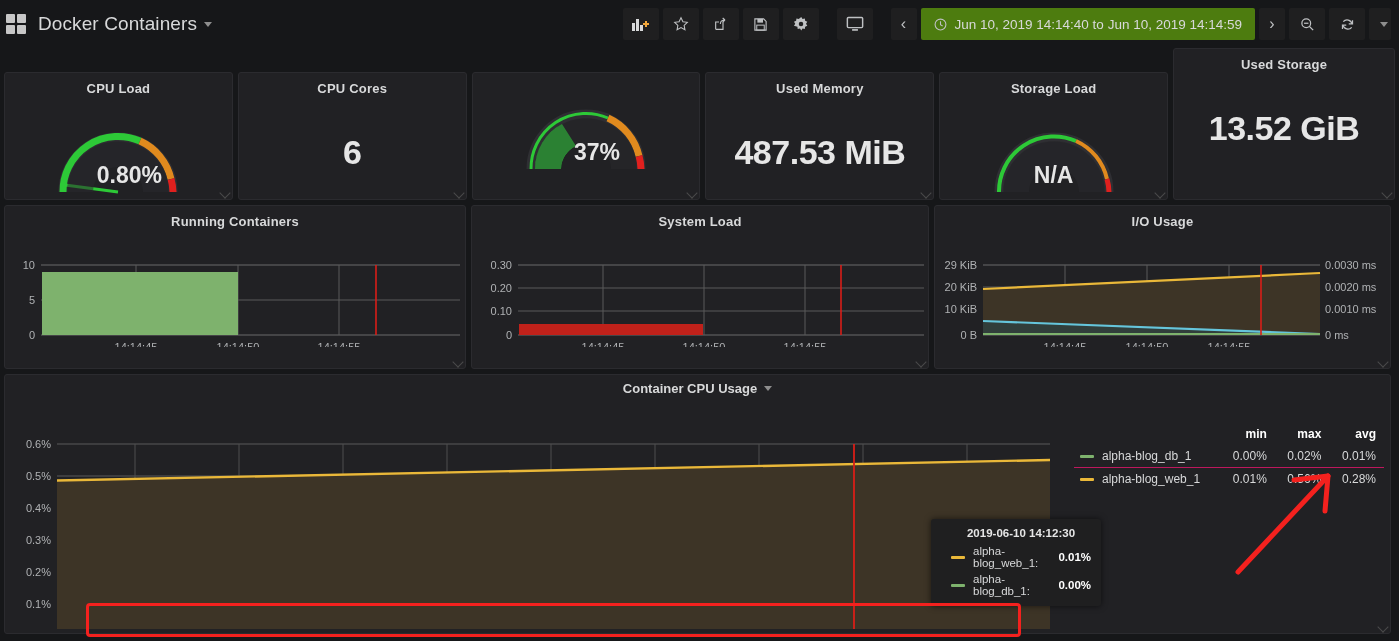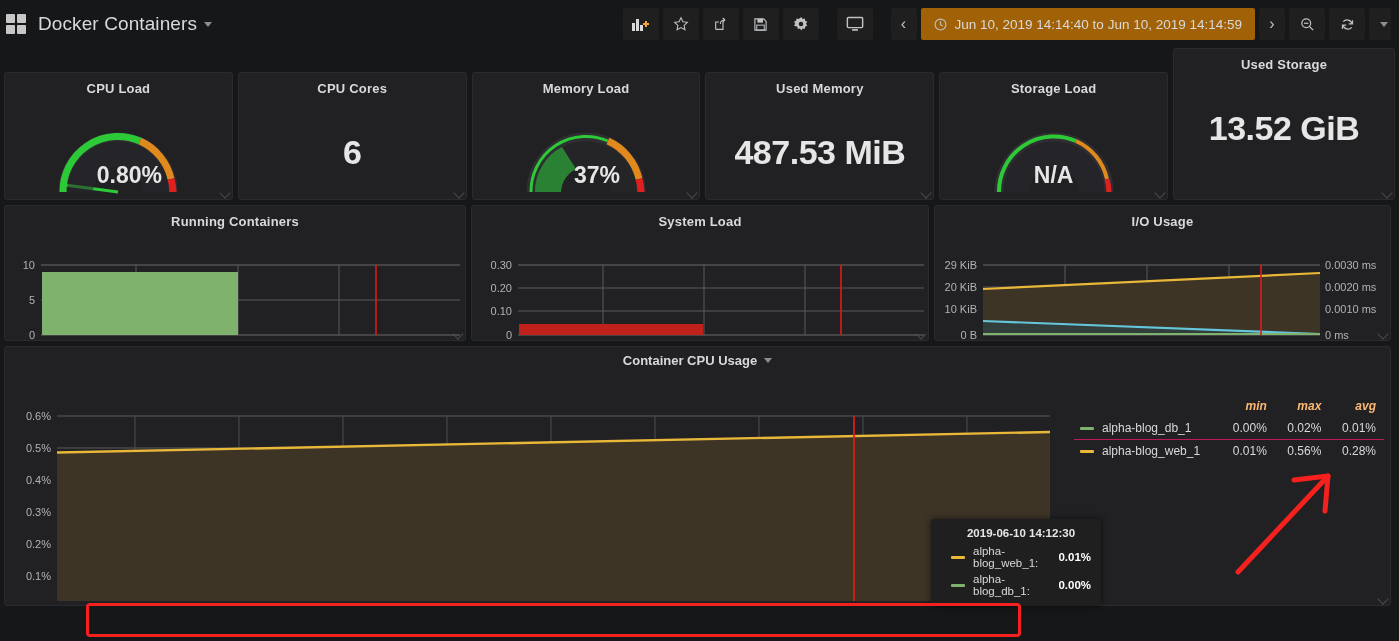--- a/index.html
+++ b/index.html
@@ -27,21 +27,21 @@
   #nav-right { display: flex; align-items: center; gap: 4px; }
   .nav-btn {
     width: 36px; height: 32px; background: #1f1f20;
     border: none; border-radius: 2px;
     display: flex; align-items: center; justify-content: center;
     color: #9da0a3; cursor: pointer;
   }
   .nav-btn svg { display:block; }
   .nav-gap { width: 10px; }
   #timepicker {
-    display: flex; align-items: center; background: #a16207;
+    display: flex; align-items: center; background: #4d7c0f;
     height: 32px; border-radius: 2px; padding: 0 13px; gap: 8px;
     color: #d8d9da; font-size: 13.5px; cursor: pointer;
   }
   .arrow-btn {
     width: 26px; height: 32px; background: #1f1f20; border-radius: 2px;
     display:flex;align-items:center;justify-content:center; color:#bfc1c3;
     font-size: 16px; cursor: pointer;
   }
   .refresh-caret { width: 22px; height: 32px; display:flex;align-items:center;justify-content:center;background:#1f1f20;border-radius:2px;cursor:pointer;}
 
@@ -67,37 +67,36 @@
   .g-sm { width: 233px; margin-top: 24px; }
   .gauge-wrap { display:flex;align-items:center;justify-content:center;height:112px;position:relative; }
   .bigval { font-size: 34px; font-weight: bold; color: #e6e6e6; letter-spacing: -.5px; }
   .gauge-val {
     position: absolute; left: 0; right: 0; top: 66px; text-align: center;
     font-size: 23px; font-weight: bold; color: #e6e6e6;
   }
   .gauge-val.offset { padding-left: 22px; }
 
   
-  .r2 { height: 136px; }
+  .r2 { height: 164px; }
   .graph-svg { display: block; }
 
   
   .r3 { height: 260px; }
   .big-panel { width: 1387px; }
   .bigpanel-head { display:flex;align-items:center;justify-content:center;height:26px; }
   .bigpanel-head .t { font-size: 13px; font-weight: bold; color:#d8d9da; }
   #bigbody { display: flex; }
 
   
   #legend { width: 340px; padding: 26px 6px 0 24px; font-size: 12px; }
   #legend table { border-collapse: collapse; width: 100%; }
   #legend th {
-    color: #fdba74; font-weight: bold; font-size: 12px; text-align: right;
+    color: #ffffff; font-weight: bold; font-size: 12px; text-align: right;
     padding: 0 8px 4px 8px;
-    font-style: italic;
   }
   #legend td { padding: 4px 8px; font-size: 12px; white-space: nowrap; }
   #legend td.series { text-align: left; color: #d8d9da; padding-left: 6px; }
   #legend td.num { text-align: right; color: #d8d9da; }
   .swatch { display:inline-block; width: 14px; height: 3px; border-radius:1px; margin-right: 8px; vertical-align: middle; }
   #legend tr.lrow:first-of-type td { border-bottom: 1px solid #be185d; }
 
   
   #tooltip {
     position: absolute; left: 931px; top: 519px; width: 170px;
@@ -225,21 +224,20 @@
 
     <div class="panel g-sm">
       <div class="panel-title">CPU Cores</div>
       <div class="gauge-wrap">
         <span class="bigval">6</span>
       </div>
       <span class="resize-handle"></span>
     </div>
 
     <div class="panel g-sm">
-      <div class="panel-title">Memory Load</div>
       <div class="gauge-wrap">
         <svg width="160" height="110" viewBox="0 0 160 110">
           <path d="M25 95 A55 55 0 0 1 135 95" fill="none" stroke="#2f2f33" stroke-width="9"></path>
           <path d="M25 95 A55 55 0 0 1 102 44" fill="none" stroke="#2dc937" stroke-width="3"></path>
           <path d="M102 44 A55 55 0 0 1 133 82" fill="none" stroke="#e08a1e" stroke-width="7"></path>
           <path d="M133 82 A55 55 0 0 1 135 95" fill="none" stroke="#e0201e" stroke-width="7"></path>
           <path d="M29 95 A51 51 0 0 1 56 50 L70 72 A26 26 0 0 0 55 95 Z" fill="#2dc937"></path>
           <path d="M42 95 A38 38 0 0 1 118 95" fill="none" stroke="#2a2a2e" stroke-width="26" opacity="0.45"></path>
         </svg>
         <div class="gauge-val offset">37%</div>

